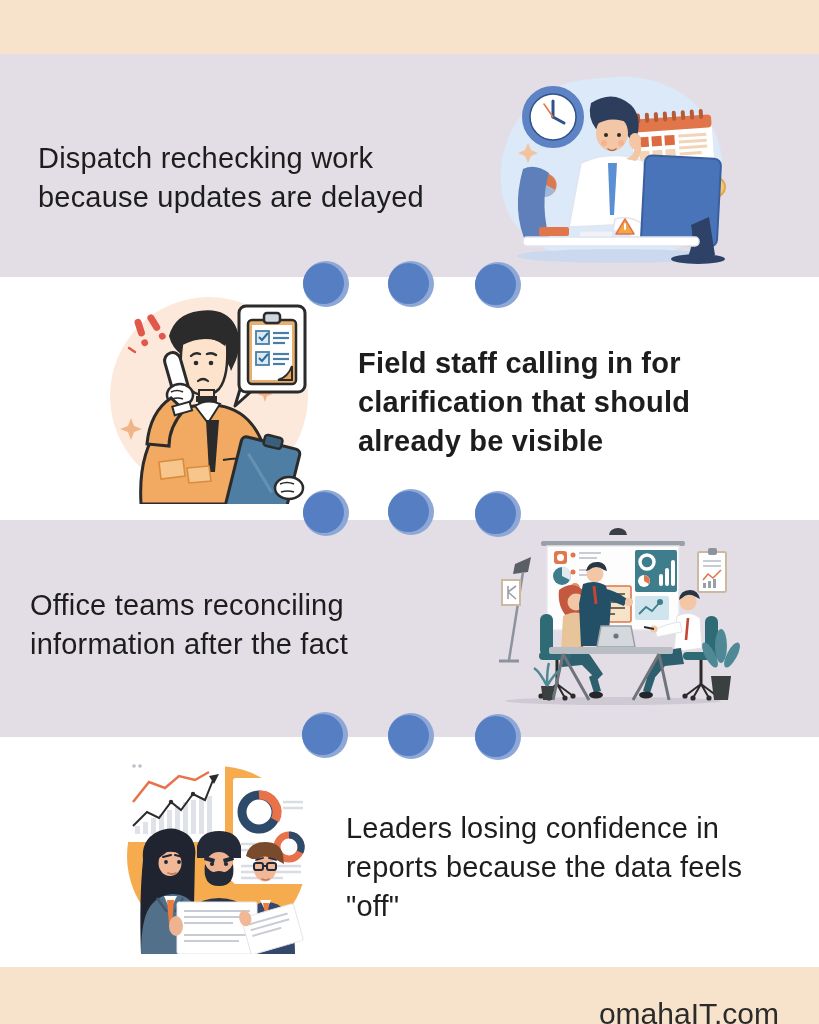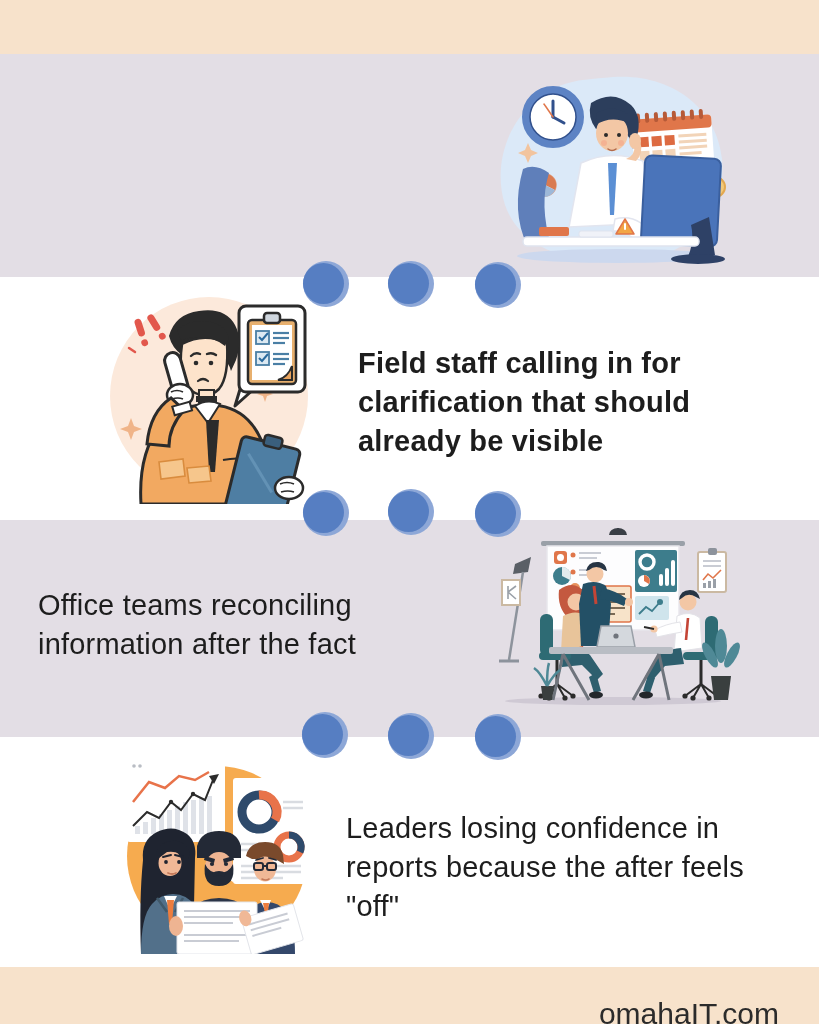--- a/index.html
+++ b/index.html
@@ -24,23 +24,24 @@
 
 <div class="page">
 
   <div class="band band-cream" style="top:0;height:54px;"></div>
   <div class="band band-lav" style="top:54px;height:223px;"></div>
   <div class="band band-white" style="top:277px;height:243px;"></div>
   <div class="band band-lav" style="top:520px;height:217px;"></div>
   <div class="band band-white" style="top:737px;height:230px;"></div>
   <div class="band band-cream" style="top:967px;height:57px;"></div>
 
+  <div class="statement" style="left:38px;top:139px;width:402px;">Dispatch rechecking work because updates are delayed</div>
   <div class="statement" style="left:358px;top:344px;width:432px;font-weight:bold;">Field staff calling in for clarification that should already be visible</div>
-  <div class="statement" style="left:38px;top:586px;width:345px;">Office teams reconciling information after the fact</div>
-  <div class="statement" style="left:346px;top:809px;width:420px;">Leaders losing confidence in reports because the after feels "off"</div>
+  <div class="statement" style="left:30px;top:586px;width:345px;">Office teams reconciling information after the fact</div>
+  <div class="statement" style="left:346px;top:809px;width:420px;">Leaders losing confidence in reports because the data feels "off"</div>
 
   <div class="footer-site">omahaIT.com</div>
 
   <div class="dot" style="left:303px;top:261px;"></div>
   <div class="dot" style="left:388px;top:261px;"></div>
   <div class="dot" style="left:475px;top:262px;"></div>
 
   <div class="dot" style="left:303px;top:490px;"></div>
   <div class="dot" style="left:388px;top:489px;"></div>
   <div class="dot" style="left:475px;top:491px;"></div>

